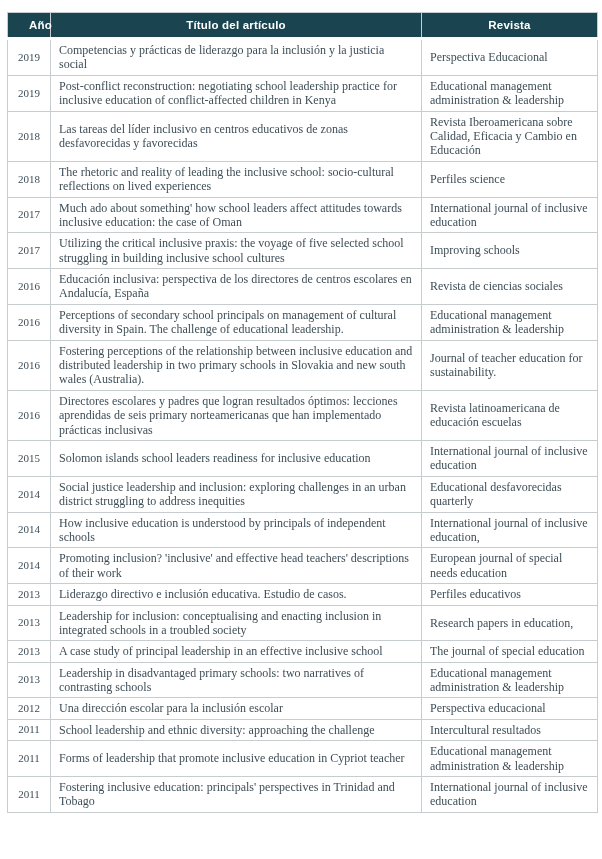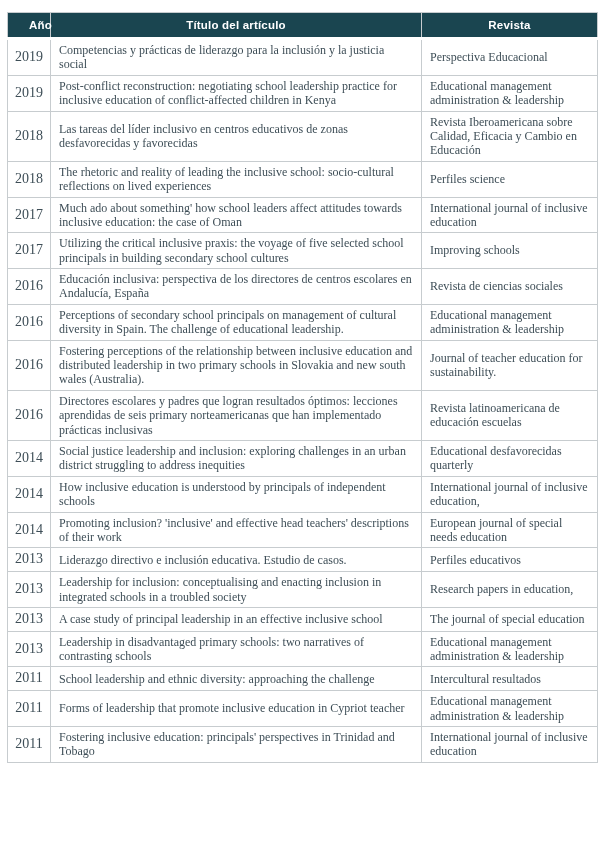--- a/index.html
+++ b/index.html
@@ -46,21 +46,21 @@
     color: var(--text);
     font-family: "Liberation Serif", serif;
     font-size: 12px;
     line-height: 1.2;
     padding: 3px 8px;
     vertical-align: middle;
   }
   tbody td.year {
     text-align: center;
     padding: 3px 2px;
-    font-size: 14px;
+    font-size: 11px;
   }
 </style>
 </head>
 <body>
 
 <div class="page">
   <table class="articles">
     <colgroup>
       <col class="c-year">
       <col class="c-title">
@@ -99,21 +99,21 @@
   </tr>
 
   <tr>
     <td class="year">2017</td>
     <td class="title">Much ado about something' how school leaders affect attitudes towards inclusive education: the case of Oman</td>
     <td class="journal">International journal of inclusive education</td>
   </tr>
 
   <tr>
     <td class="year">2017</td>
-    <td class="title">Utilizing the critical inclusive praxis: the voyage of five selected school principals in building secondary school cultures</td>
+    <td class="title">Utilizing the critical inclusive praxis: the voyage of five selected school struggling in building inclusive school cultures</td>
     <td class="journal">Improving schools</td>
   </tr>
 
   <tr>
     <td class="year">2016</td>
     <td class="title">Educación inclusiva: perspectiva de los directores de centros escolares en Andalucía, España</td>
     <td class="journal">Revista de ciencias sociales</td>
   </tr>
 
   <tr>
@@ -127,20 +127,25 @@
     <td class="title">Fostering perceptions of the relationship between inclusive education and distributed leadership in two primary schools in Slovakia and new south wales (Australia).</td>
     <td class="journal">Journal of teacher education for sustainability.</td>
   </tr>
 
   <tr>
     <td class="year">2016</td>
     <td class="title">Directores escolares y padres que logran resultados óptimos: lecciones aprendidas de seis primary norteamericanas que han implementado prácticas inclusivas</td>
     <td class="journal">Revista latinoamericana de educación escuelas</td>
   </tr>
 
+  <tr>
+    <td class="year">2015</td>
+    <td class="title">Solomon islands school leaders readiness for inclusive education</td>
+    <td class="journal">International journal of inclusive education</td>
+  </tr>
 
   <tr>
     <td class="year">2014</td>
     <td class="title">Social justice leadership and inclusion: exploring challenges in an urban district struggling to address inequities</td>
     <td class="journal">Educational desfavorecidas quarterly</td>
   </tr>
 
   <tr>
     <td class="year">2014</td>
     <td class="title">How inclusive education is understood by principals of independent schools</td>
@@ -170,20 +175,25 @@
     <td class="title">A case study of principal leadership in an effective inclusive school</td>
     <td class="journal">The journal of special education</td>
   </tr>
 
   <tr>
     <td class="year">2013</td>
     <td class="title">Leadership in disadvantaged primary schools: two narratives of contrasting schools</td>
     <td class="journal">Educational management administration &amp; leadership</td>
   </tr>
 
+  <tr>
+    <td class="year">2012</td>
+    <td class="title">Una dirección escolar para la inclusión escolar</td>
+    <td class="journal">Perspectiva educacional</td>
+  </tr>
 
   <tr>
     <td class="year">2011</td>
     <td class="title">School leadership and ethnic diversity: approaching the challenge</td>
     <td class="journal">Intercultural resultados</td>
   </tr>
 
   <tr>
     <td class="year">2011</td>
     <td class="title">Forms of leadership that promote inclusive education in Cypriot teacher</td>

